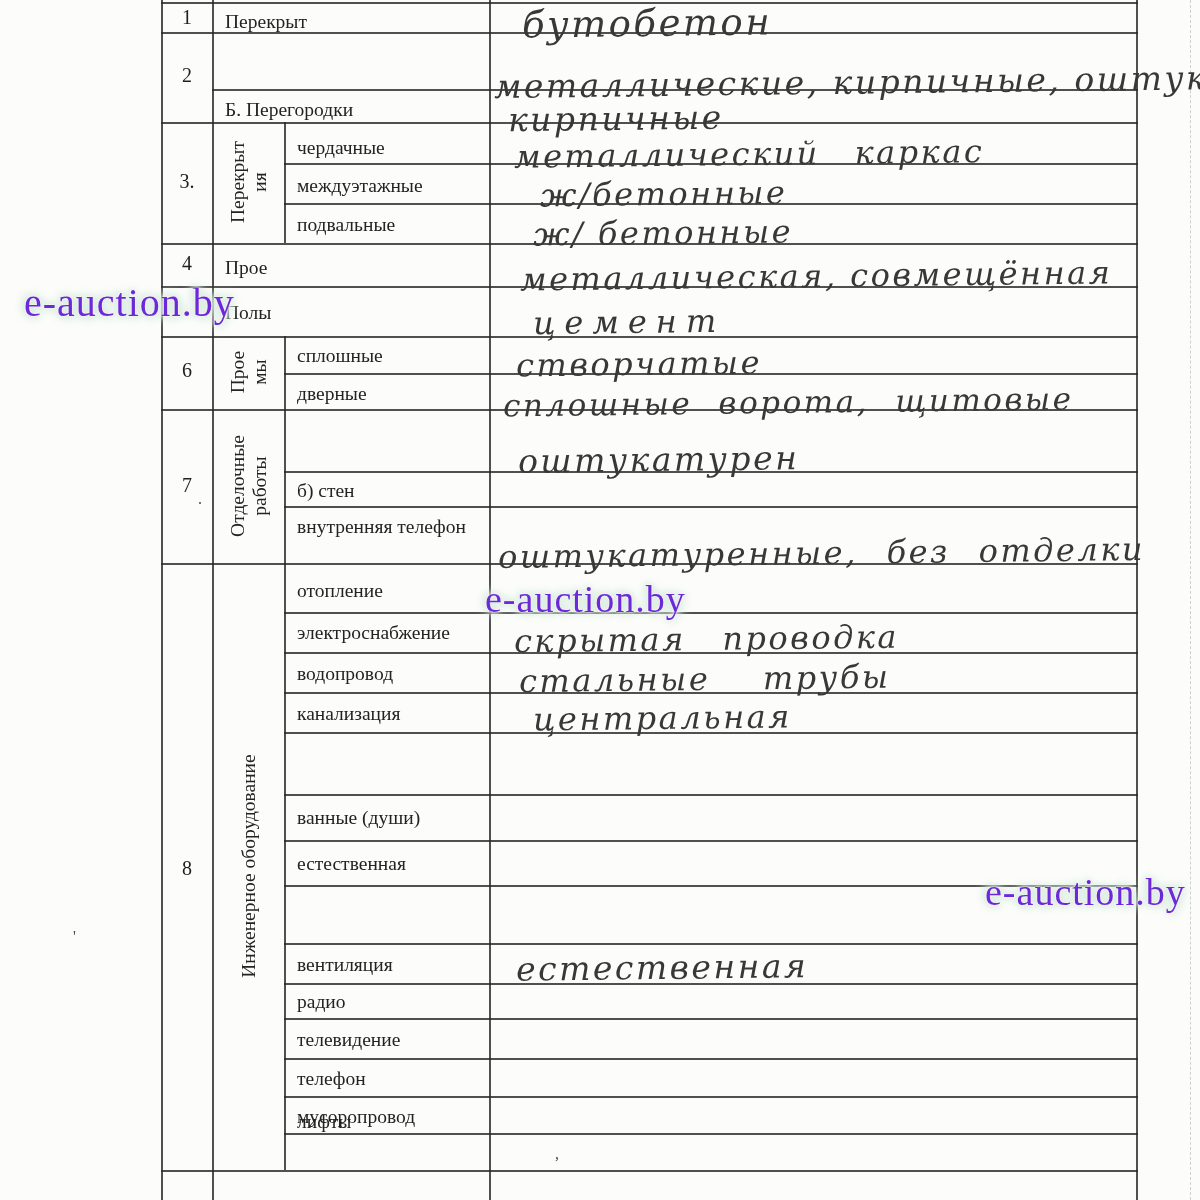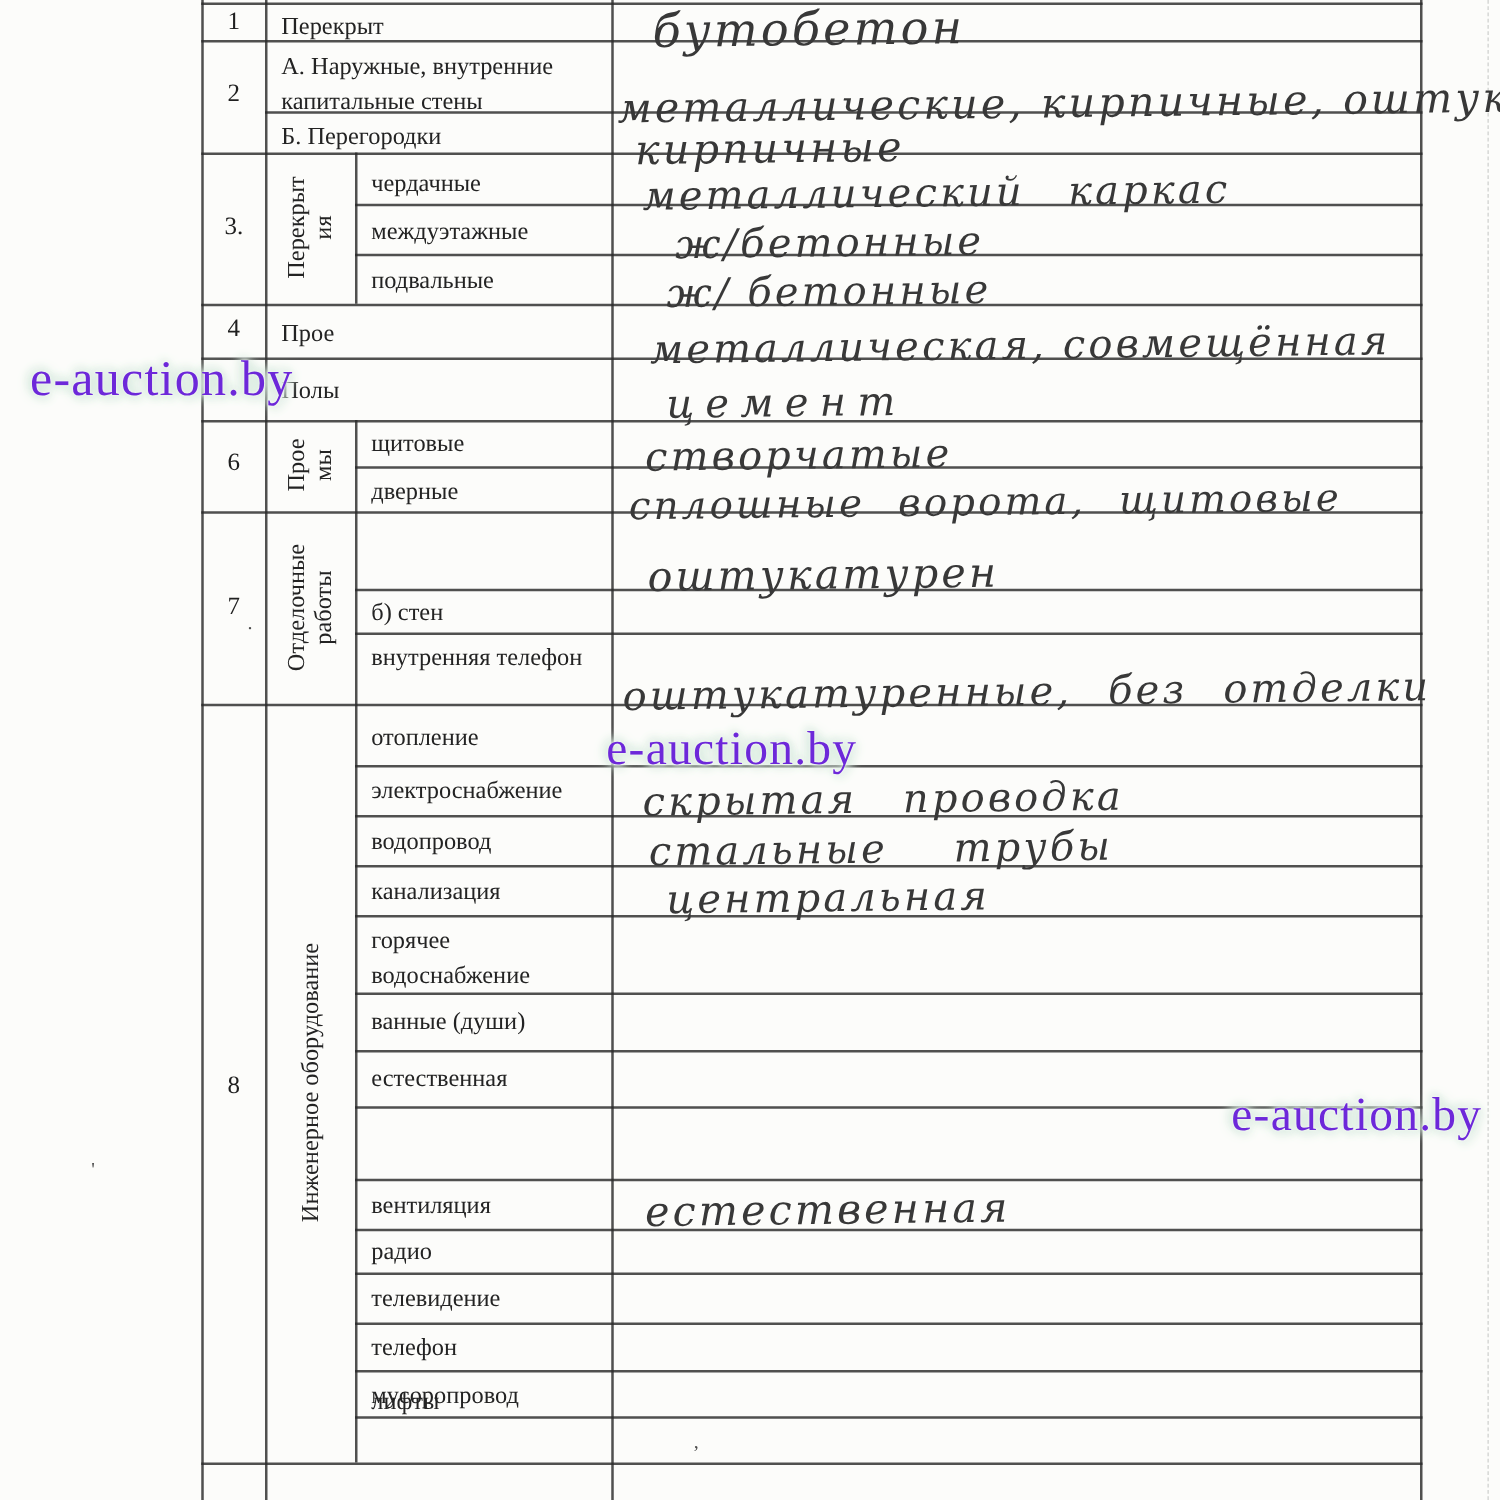--- a/index.html
+++ b/index.html
@@ -71,21 +71,20 @@
 
   <div class="num" style="top:6px">1</div>
   <div class="num" style="top:64px">2</div>
   <div class="num" style="top:170px">3.</div>
   <div class="num" style="top:252px">4</div>
   <div class="num" style="top:359px">6</div>
   <div class="num" style="top:474px">7</div>
   <div class="num" style="top:857px">8</div>
 
   <div class="lbl" style="left:225px;top:8px">Перекрыт</div>
-  <div class="lbl wide" style="left:225px;top:40px">А. Наружные, внутренние капитальные стены</div>
   <div class="lbl" style="left:225px;top:96px">Б. Перегородки</div>
   <div class="lbl" style="left:225px;top:254px">Прое</div>
   <div class="lbl" style="left:225px;top:299px">Полы</div>
 
   <div class="rot" style="left:249px;top:182px">
     <span>Перекрыт</span>
     <span>ия</span>
   </div>
   <div class="rot" style="left:249px;top:372px">
     <span>Прое</span>
@@ -95,29 +94,28 @@
     <span>Отделочные</span>
     <span>работы</span>
   </div>
   <div class="rot" style="left:249px;top:866px">
     <span>Инженерное оборудование</span>
   </div>
 
   <div class="lbl sub" style="top:134px">чердачные</div>
   <div class="lbl sub" style="top:172px">междуэтажные</div>
   <div class="lbl sub" style="top:211px">подвальные</div>
-  <div class="lbl sub" style="top:342px">щитовые</div>
+  <div class="lbl sub" style="top:342px">сплошные</div>
   <div class="lbl sub" style="top:380px">дверные</div>
   <div class="lbl sub" style="top:477px">б) стен</div>
   <div class="lbl sub" style="top:513px">внутренняя телефон</div>
   <div class="lbl sub" style="top:577px">отопление</div>
   <div class="lbl sub" style="top:619px">электроснабжение</div>
   <div class="lbl sub" style="top:660px">водопровод</div>
   <div class="lbl sub" style="top:700px">канализация</div>
-  <div class="lbl sub" style="top:739px">горячее водоснабжение</div>
   <div class="lbl sub" style="top:804px">ванные (души)</div>
   <div class="lbl sub" style="top:850px">естественная</div>
   <div class="lbl sub" style="top:951px">вентиляция</div>
   <div class="lbl sub" style="top:988px">радио</div>
   <div class="lbl sub" style="top:1026px">телевидение</div>
   <div class="lbl sub" style="top:1065px">телефон</div>
   <div class="lbl sub" style="top:1103px">мусоропровод</div>
   <div class="lbl sub" style="top:1108px">лифты</div>
 
   <div class="hw" style="left:522px;top:2px;font-size:37px">бутобетон</div>

